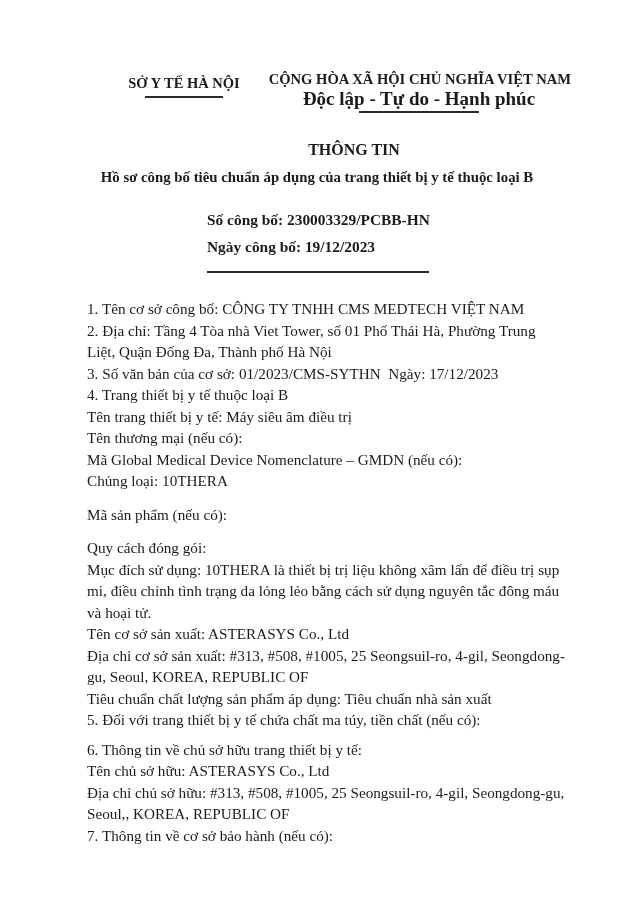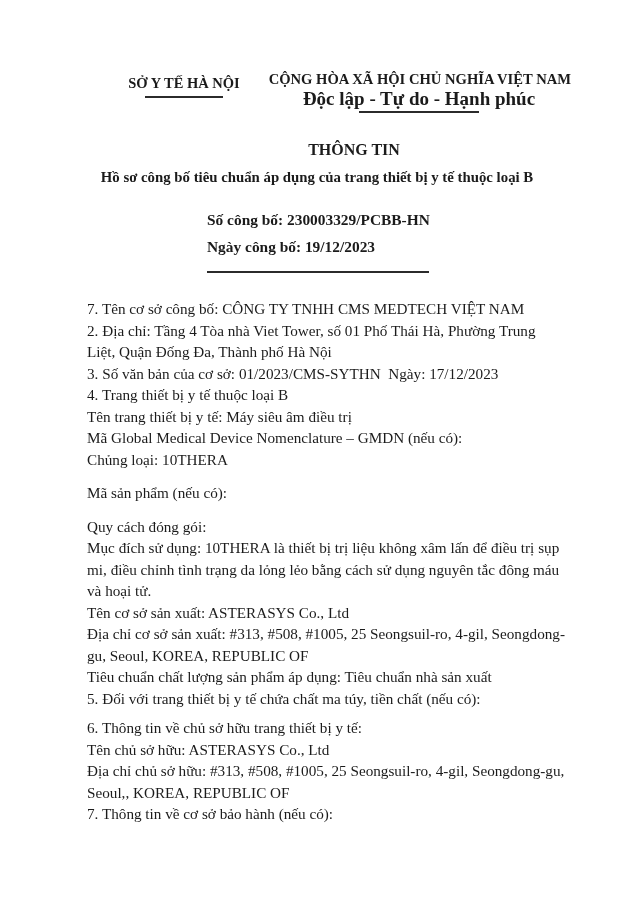--- a/index.html
+++ b/index.html
@@ -70,26 +70,27 @@
   <div class="doc-title">THÔNG TIN</div>
   <div class="doc-subtitle">Hồ sơ công bố tiêu chuẩn áp dụng của trang thiết bị y tế thuộc loại B</div>
 
   <div class="pub">
     <div class="pub-line"><span>Số công bố:</span> <span>230003329/PCBB-HN</span></div>
     <div class="pub-line"><span>Ngày công bố:</span> <span>19/12/2023</span></div>
     <div class="rule divider"></div>
   </div>
 
   <div class="body-block">
-    <div class="line">7. Tên cơ sở công bố: CÔNG TY TNHH CMS MEDTECH VIỆT NAM</div>
+    <div class="line">1. Tên cơ sở công bố: CÔNG TY TNHH CMS MEDTECH VIỆT NAM</div>
     <div class="line">2. Địa chỉ: Tầng 4 Tòa nhà Viet Tower, số 01 Phố Thái Hà, Phường Trung</div>
     <div class="line">Liệt, Quận Đống Đa, Thành phố Hà Nội</div>
     <div class="line">3. Số văn bản của cơ sở: 01/2023/CMS-SYTHN  Ngày: 17/12/2023</div>
     <div class="line">4. Trang thiết bị y tế thuộc loại B</div>
     <div class="line">Tên trang thiết bị y tế: Máy siêu âm điều trị</div>
+    <div class="line">Tên thương mại (nếu có):</div>
     <div class="line">Mã Global Medical Device Nomenclature – GMDN (nếu có):</div>
     <div class="line">Chủng loại: 10THERA</div>
     <div class="line gap-md">Mã sản phẩm (nếu có):</div>
     <div class="line gap-md">Quy cách đóng gói:</div>
     <div class="line">Mục đích sử dụng: 10THERA là thiết bị trị liệu không xâm lấn để điều trị sụp</div>
     <div class="line">mi, điều chỉnh tình trạng da lỏng lẻo bằng cách sử dụng nguyên tắc đông máu</div>
     <div class="line">và hoại tử.</div>
     <div class="line">Tên cơ sở sản xuất: ASTERASYS Co., Ltd</div>
     <div class="line">Địa chỉ cơ sở sản xuất: #313, #508, #1005, 25 Seongsuil-ro, 4-gil, Seongdong-</div>
     <div class="line">gu, Seoul, KOREA, REPUBLIC OF</div>

